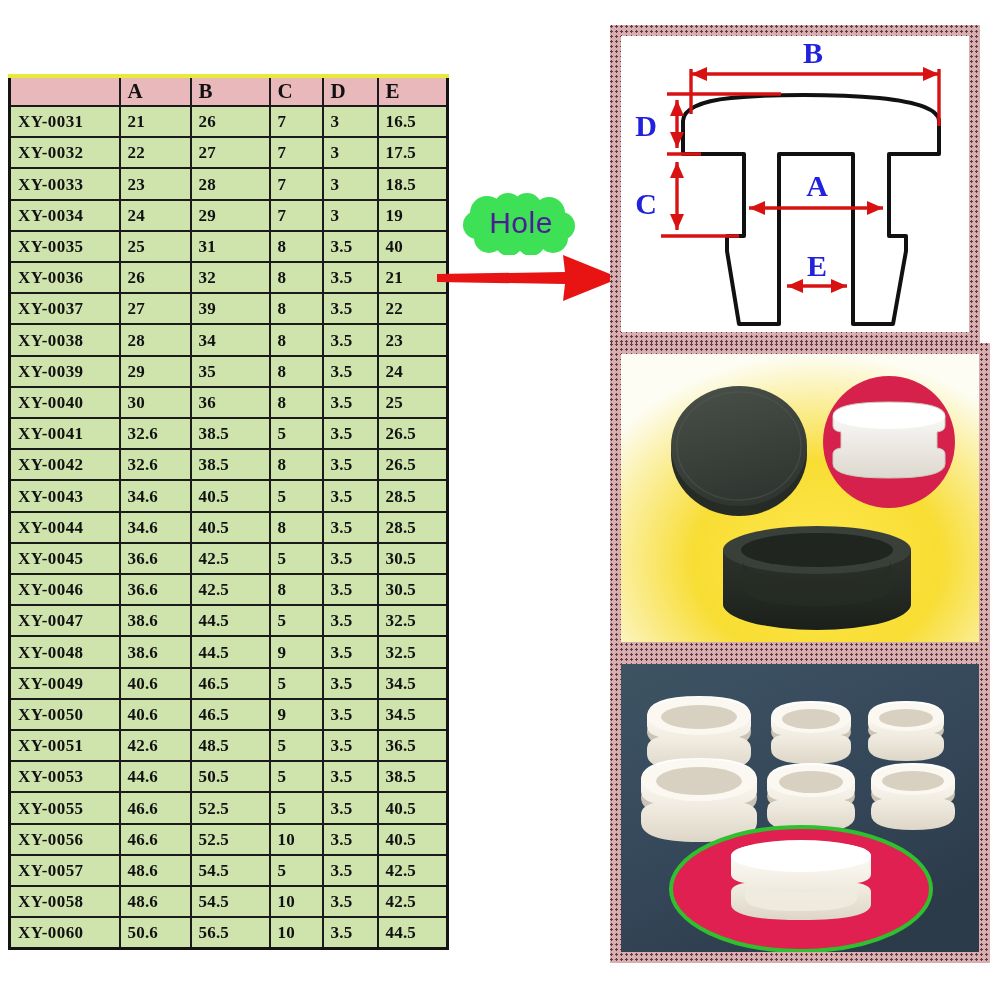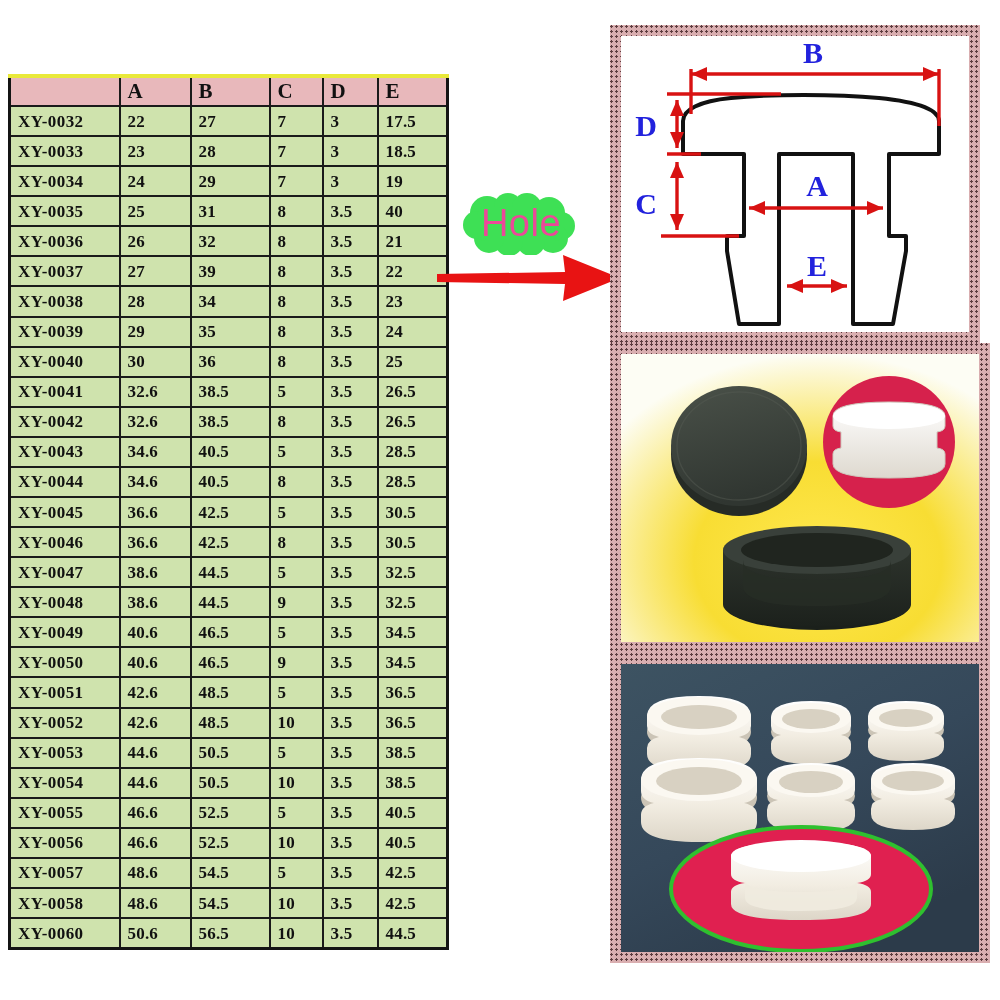--- a/index.html
+++ b/index.html
@@ -50,21 +50,21 @@
   
   #hole-callout {
     position: absolute; left: 463px; top: 193px;
     width: 116px; height: 62px;
   }
   #hole-callout .blob { position: absolute; inset: 0; }
   #hole-callout .hole-text {
     position: absolute; inset: 0;
     display: flex; align-items: center; justify-content: center;
     font-family: "Liberation Sans", sans-serif;
-    font-size: 38px; font-weight: 400; color: #ec4899;
+    font-size: 30px; font-weight: 400; color: #4c1d95;
     letter-spacing: 0.5px;
     padding-bottom: 2px;
   }
   #arrow-right { position: absolute; left: 437px; top: 252px; width: 185px; height: 52px; }
   .panel-frame {
     position: absolute;
     background-color: #d9aeb0;
     background-image:
       radial-gradient(circle at 1.5px 1.5px, #5c3c3e 1.15px, transparent 1.3px);
     background-size: 5px 5px;
@@ -107,20 +107,28 @@
             <th></th>
             <th>A</th>
             <th>B</th>
             <th>C</th>
             <th>D</th>
             <th>E</th>
           </tr>
       </thead>
       <tbody id="body-rows">
           <tr>
+            <td class="idcol">XY-0031</td>
+            <td>21</td>
+            <td>26</td>
+            <td>7</td>
+            <td>3</td>
+            <td>16.5</td>
+          </tr>
+          <tr>
             <td class="idcol">XY-0032</td>
             <td>22</td>
             <td>27</td>
             <td>7</td>
             <td>3</td>
             <td>17.5</td>
           </tr>
           <tr>
             <td class="idcol">XY-0033</td>
             <td>23</td>
@@ -267,40 +275,24 @@
           </tr>
           <tr>
             <td class="idcol">XY-0051</td>
             <td>42.6</td>
             <td>48.5</td>
             <td>5</td>
             <td>3.5</td>
             <td>36.5</td>
           </tr>
           <tr>
-            <td class="idcol">XY-0052</td>
-            <td>42.6</td>
-            <td>48.5</td>
-            <td>10</td>
-            <td>3.5</td>
-            <td>36.5</td>
-          </tr>
-          <tr>
             <td class="idcol">XY-0053</td>
             <td>44.6</td>
             <td>50.5</td>
             <td>5</td>
-            <td>3.5</td>
-            <td>38.5</td>
-          </tr>
-          <tr>
-            <td class="idcol">XY-0054</td>
-            <td>44.6</td>
-            <td>50.5</td>
-            <td>10</td>
             <td>3.5</td>
             <td>38.5</td>
           </tr>
           <tr>
             <td class="idcol">XY-0055</td>
             <td>46.6</td>
             <td>52.5</td>
             <td>5</td>
             <td>3.5</td>
             <td>40.5</td>

